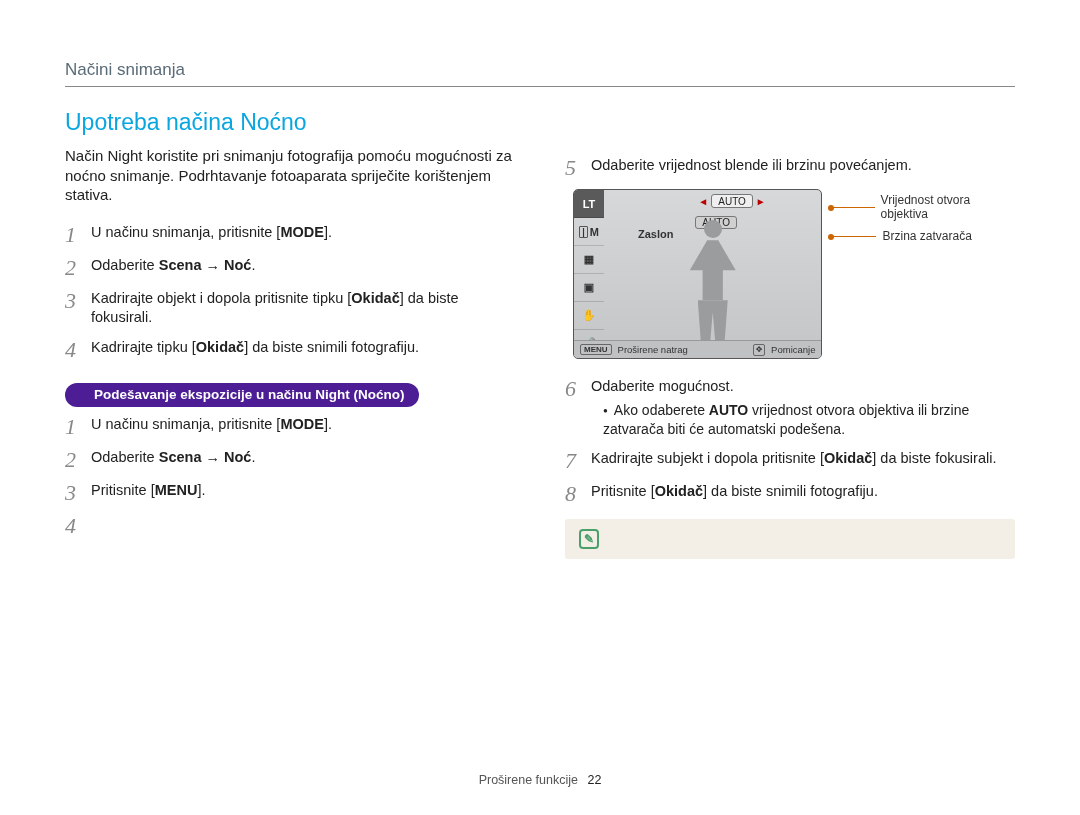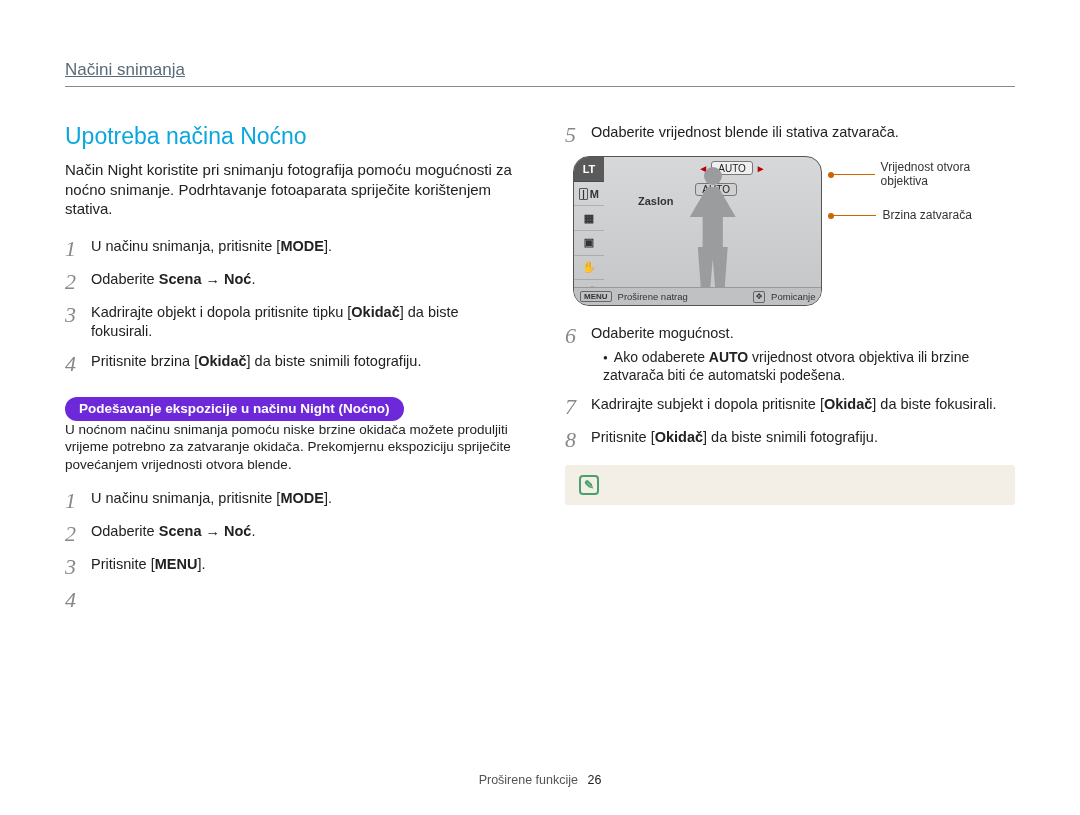--- a/index.html
+++ b/index.html
@@ -1,55 +1,55 @@
 <!DOCTYPE html>
 <html><head>
 <meta charset="utf-8">
 <style>
   * { box-sizing: border-box; margin: 0; padding: 0; }
   html, body { width: 1080px; height: 815px; background: #fff; font-family: Arial, Helvetica, sans-serif; color: #222; }
   .page { padding: 60px 65px 30px 65px; position: relative; height: 100%; }
-  .section-header { color: #5a6b78; font-size: 17px; font-weight: 400; padding-bottom: 6px; border-bottom: 1px solid #888; margin-bottom: 36px; text-decoration: underline; }
-  .columns { display: flex; gap: 50px; }
+  .section-header { color: #5a6b78; font-size: 17px; font-weight: 400; padding-bottom: 6px; border-bottom: 1px solid #888; margin-bottom: 22px; }
+  .columns { display: flex; gap: 50px; align-items: flex-end; }
   .col { flex: 1; min-width: 440px; }
   .title { color: #0aa6e0; font-size: 23px; font-weight: 400; margin-bottom: 10px; }
   .intro { font-size: 15px; line-height: 1.3; margin-bottom: 18px; }
   .steps { margin-bottom: 22px; }
   .step { display: flex; align-items: flex-start; margin-bottom: 10px; }
   .step-num { font-style: italic; font-size: 22px; color: #888; font-family: Georgia, 'Times New Roman', serif; width: 26px; flex-shrink: 0; line-height: 1; margin-top: 1px; }
   .step-text { font-size: 14.5px; line-height: 1.35; flex: 1; }
   .step-text strong, .step-text b { font-weight: 700; }
   .kbd { font-weight: 700; }
-  .pill { display: inline-block; background: #6d28d9; color: #fff; border-radius: 12px; padding: 4px 14px 5px 14px; font-size: 13.5px; font-weight: 700; }
+  .pill { display: inline-block; background: #4c1d95; color: #fff; border-radius: 12px; padding: 4px 14px 5px 29px; font-size: 13.5px; font-weight: 700; margin-bottom: 8px; }
   .sub-intro { font-size: 13.5px; line-height: 1.3; margin-bottom: 16px; }
   .sub-list { list-style: none; padding-left: 12px; margin-top: 4px; }
   .sub-list li::before { content: "●"; font-size: 8px; margin-right: 6px; position: relative; top: -2px; }
   .sub-list li { font-size: 14px; line-height: 1.35; }
 
   
   .screen-wrap { display: flex; align-items: flex-start; gap: 10px; margin: 6px 0 18px 8px; }
-  .screen { width: 260px; height: 150px; border: 1px solid #555; border-radius: 16px; background: linear-gradient(#d6d8da, #c3c5c7); position: relative; overflow: hidden; }
+  .screen { width: 260px; height: 170px; border: 1px solid #555; border-radius: 5px; background: linear-gradient(#d6d8da, #c3c5c7); position: relative; overflow: hidden; }
   .screen-left { position: absolute; left: 0; top: 0; bottom: 0; width: 30px; display: flex; flex-direction: column; }
   .screen-left .ic { flex: 1; border-bottom: 1px solid rgba(0,0,0,0.15); display: flex; align-items: center; justify-content: center; font-size: 11px; font-weight: 700; color: #333; }
   .screen-left .ic.sel { background: #5a5a5a; color: #fff; }
   .screen-main { position: absolute; left: 30px; right: 0; top: 0; bottom: 18px; }
   .silhouette { position: absolute; left: 50%; transform: translateX(-50%); bottom: 0; width: 60px; height: 120px; }
   .sil-head { width: 18px; height: 18px; border-radius: 50%; background: #9a9c9e; margin: 0 auto; }
   .sil-body { width: 46px; height: 60px; background: #9a9c9e; margin: 2px auto 0 auto; clip-path: polygon(38% 0, 62% 0, 100% 50%, 72% 50%, 72% 100%, 28% 100%, 28% 50%, 0 50%); }
   .sil-legs { width: 30px; height: 40px; background: #9a9c9e; margin: 0 auto; clip-path: polygon(0 0, 100% 0, 90% 100%, 58% 100%, 50% 30%, 42% 100%, 10% 100%); }
   .screen-top-row { position: absolute; top: 4px; left: 42%; display: flex; align-items: center; font-size: 10px; }
   .screen-top-row .arrow { color: #b00; font-weight: 900; margin: 0 3px; }
   .auto-pill { background: #efefef; border: 1px solid #777; border-radius: 3px; padding: 0 6px; font-size: 10px; height: 14px; line-height: 13px; }
   .screen-second-row { position: absolute; top: 22px; left: 42%; }
   .screen-second-row .auto-pill { background: #d0d0d0; }
   .screen-zaslon { position: absolute; left: 34px; top: 38px; font-size: 11px; color: #333; font-weight: bold; }
   .screen-bottom { position: absolute; left: 0; right: 0; bottom: 0; height: 18px; background: #bfc1c3; border-top: 1px solid #999; display: flex; align-items: center; font-size: 9.5px; color: #333; padding: 0 6px; gap: 6px; }
   .screen-bottom .menu-lbl { font-weight: 700; font-size: 8px; border: 1px solid #666; padding: 0 3px; border-radius: 2px; }
   .screen-bottom .nav-ic { display: inline-flex; width: 12px; height: 12px; border: 1px solid #666; border-radius: 2px; align-items: center; justify-content: center; font-size: 8px; }
-  .callouts { display: flex; flex-direction: column; gap: 20px; font-size: 12px; color: #333; margin-top: 4px; }
+  .callouts { display: flex; flex-direction: column; gap: 8px; font-size: 12px; color: #333; margin-top: 4px; }
   .callout { display: flex; align-items: center; }
   .callout-line { width: 44px; height: 0; border-top: 1px solid #cc6600; position: relative; margin-right: 6px; }
   .callout-line::before { content: ""; position: absolute; left: -4px; top: -3px; width: 6px; height: 6px; background: #cc6600; border-radius: 50%; }
 
   .note { display: flex; align-items: flex-start; gap: 12px; background: #f3efe6; border-radius: 3px; padding: 10px 14px; margin-top: 14px; }
   .note-ic { width: 20px; height: 20px; border: 2px solid #4aa06a; color: #4aa06a; border-radius: 4px; font-size: 12px; font-weight: 700; display: flex; align-items: center; justify-content: center; flex-shrink: 0; }
   .note-text { font-size: 12.5px; color: #444; line-height: 1.3; }
 
   .footer { position: absolute; bottom: 28px; left: 0; right: 0; text-align: center; font-size: 12.5px; color: #555; }
   .footer .pg { color: #222; margin-left: 6px; }
@@ -81,27 +81,26 @@
         </div>
         <div class="step">
           <div class="step-num">3</div>
           <div class="step-text">
             <span>Kadrirajte objekt i dopola pritisnite tipku [</span><span class="kbd">Okidač</span><span>] da biste fokusirali.</span>
           </div>
         </div>
         <div class="step">
           <div class="step-num">4</div>
           <div class="step-text">
-            <span>Pritisnite brzina [</span><span class="kbd">Okidač</span><span>] da biste snimili fotografiju.</span>
+            <span>Kadrirajte tipku [</span><span class="kbd">Okidač</span><span>] da biste snimili fotografiju.</span>
           </div>
         </div>
       </div>
 
       <div class="pill">Podešavanje ekspozicije u načinu Night (Noćno)</div>
-      <div class="sub-intro">U noćnom načinu snimanja pomoću niske brzine okidača možete produljiti vrijeme potrebno za zatvaranje okidača. Prekomjernu ekspoziciju spriječite povećanjem vrijednosti otvora blende.</div>
 
       <div class="steps">
         <div class="step">
           <div class="step-num">1</div>
           <div class="step-text">
             <span>U načinu snimanja, pritisnite [</span><span class="kbd">MODE</span><span>].</span>
           </div>
         </div>
         <div class="step">
           <div class="step-num">2</div>
@@ -117,21 +116,21 @@
         </div>
         <div class="step">
           <div class="step-num">4</div>
         </div>
       </div>
     </div>
 
     <div class="col">
       <div class="step">
         <div class="step-num">5</div>
-        <div class="step-text">Odaberite vrijednost blende ili stativa zatvarača.</div>
+        <div class="step-text">Odaberite vrijednost blende ili brzinu povećanjem.</div>
       </div>
 
       <div class="screen-wrap">
         <div class="screen">
           <div class="screen-left">
             <div class="ic sel">LT</div>
             <div class="ic">
                 <span style="font-size:9px;border:1px solid #555;padding:0 2px;border-radius:1px;">|</span>
                 <span style="margin-left:2px;">M</span>
               </div>
@@ -201,15 +200,15 @@
       </div>
 
       <div class="note">
         <div class="note-ic">✎</div>
       </div>
     </div>
   </div>
 
   <div class="footer">
     <span>Proširene funkcije</span>
-    <span class="pg">26</span>
+    <span class="pg">22</span>
   </div>
 </div>
 
 </body></html>

